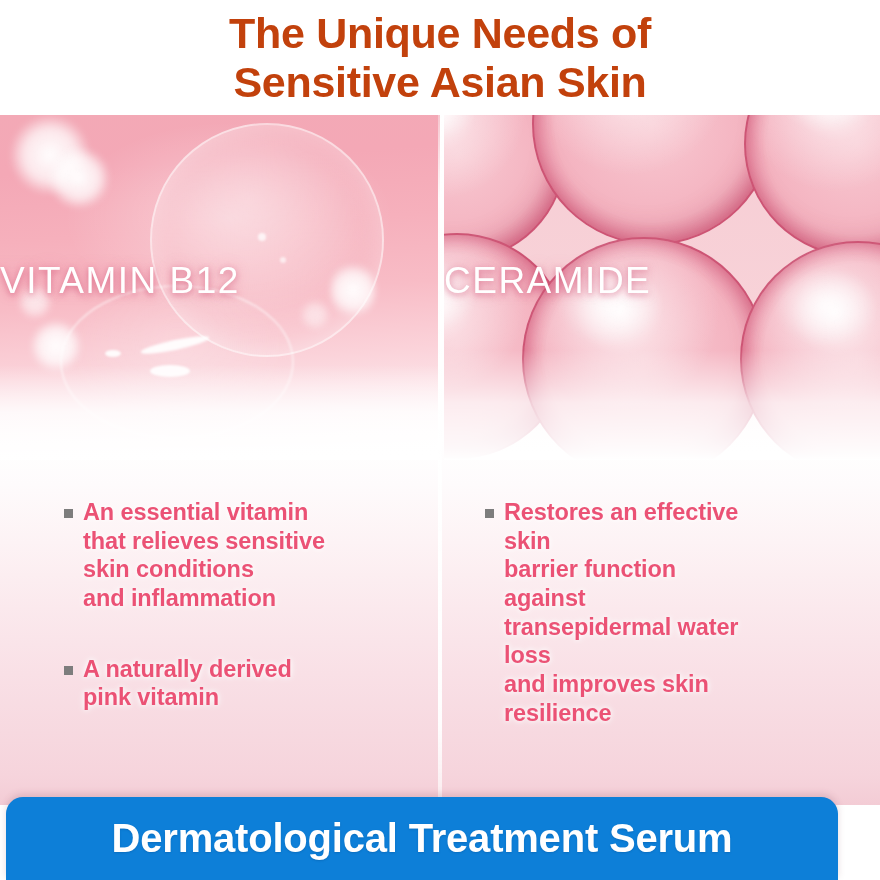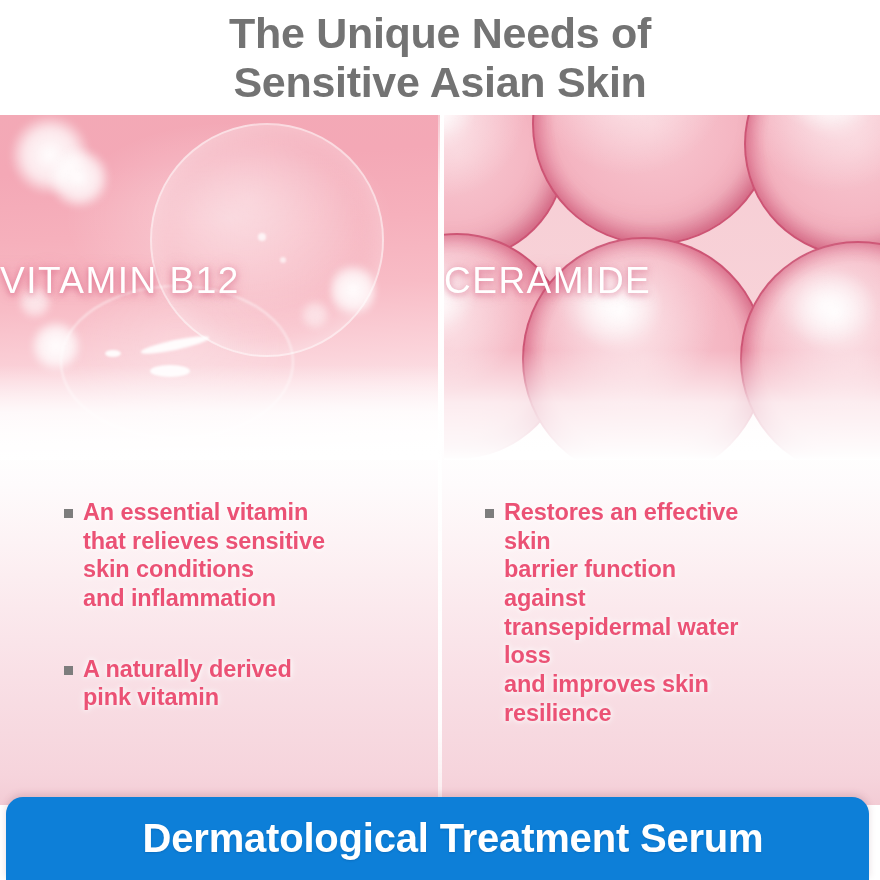--- a/index.html
+++ b/index.html
@@ -25,21 +25,21 @@
     width: 880px;
     height: 115px;
     background: #ffffff;
     display: flex;
     align-items: center;
     justify-content: center;
     z-index: 6;
   }
   .title-text {
     text-align: center;
-    color: #737373;
+    color: #c2410c;
     font-family: "Liberation Sans", sans-serif;
     font-weight: bold;
     font-size: 43px;
     line-height: 1.12;
     letter-spacing: -0.3px;
     margin: 0;
     padding: 0 20px;
     white-space: pre-line;
   }
 
@@ -252,21 +252,20 @@
     top: 797px;
     width: 832px;
     height: 83px;
     background: #0D7FD8;
     border-radius: 17px 17px 0 0;
     display: flex;
     align-items: center;
     justify-content: center;
     z-index: 7;
     box-shadow: 0 -3px 7px rgba(120,60,80,0.18);
-    padding-left: 31px;
   }
   .footer-text {
     color: #ffffff;
     font-family: "Liberation Sans", sans-serif;
     font-weight: bold;
     font-size: 40px;
     letter-spacing: -0.2px;
     text-shadow: 0 1px 2px rgba(0,60,120,0.25);
     white-space: nowrap;
   }

